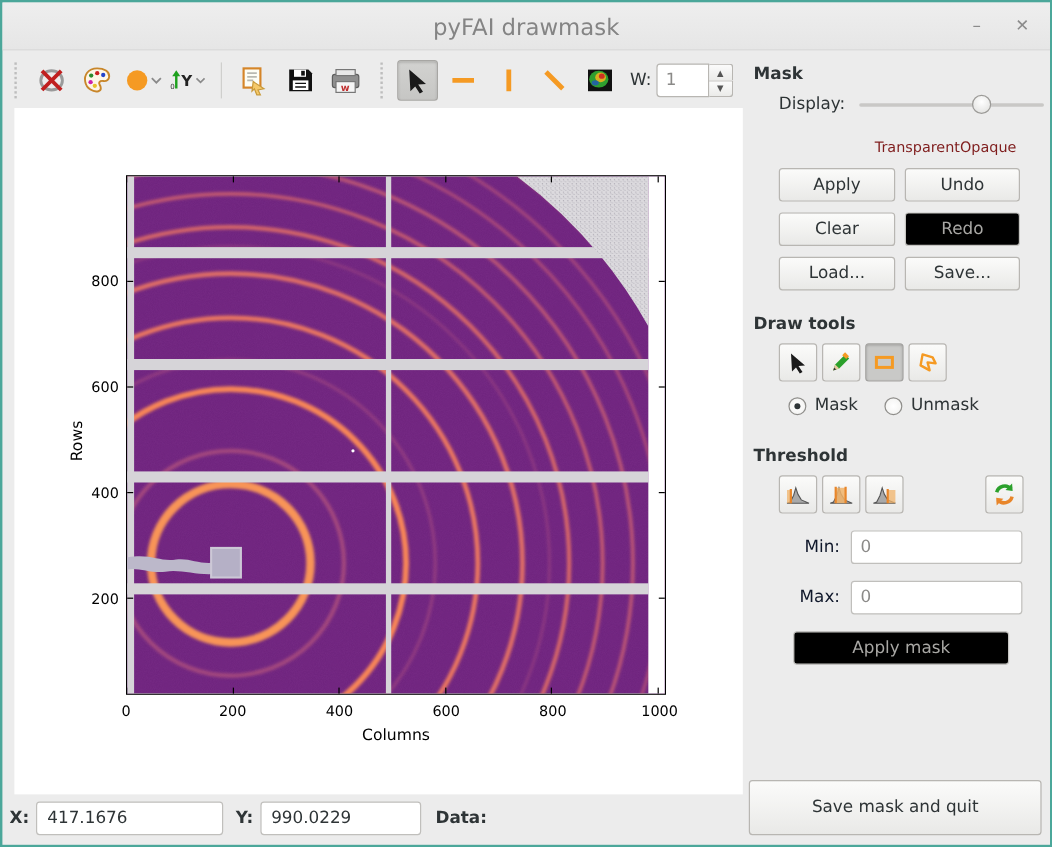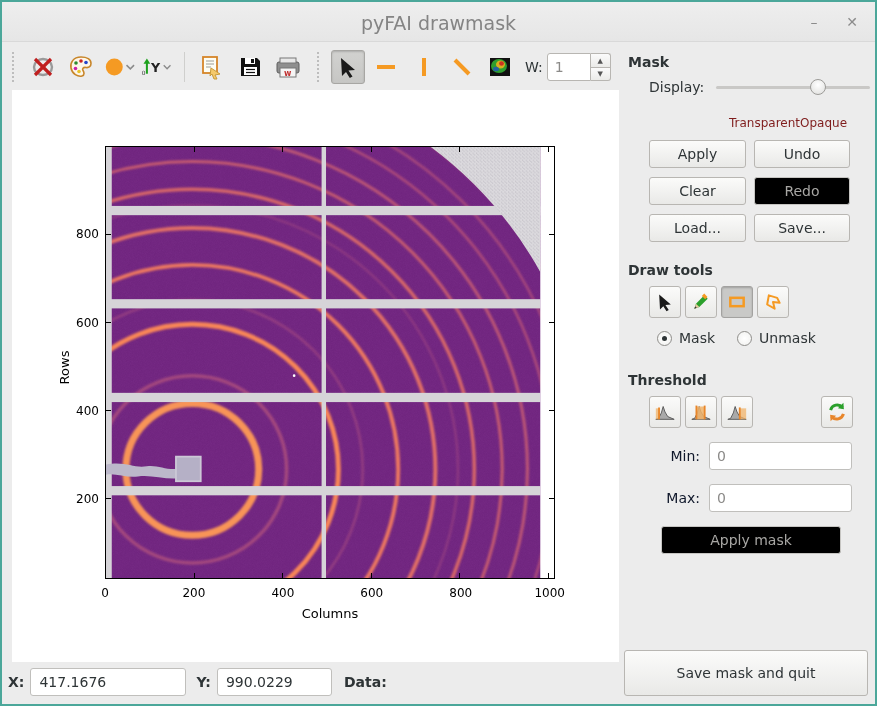--- a/index.html
+++ b/index.html
@@ -426,19 +426,19 @@
         <div class="entry wide">0</div>
       </div>
       <div class="btn disabled apply-btn">Apply mask</div>
     </div>
   </div>
 
   <div class="statusbar">
     <span class="slabel">X:</span>
     <div class="sfield" style="width:156px">417.1676</div>
     <span class="slabel" style="margin-left:10px">Y:</span>
-    <div class="sfield" style="width:115px">990.0229</div>
+    <div class="sfield" style="width:134px">990.0229</div>
     <span class="slabel" style="margin-left:12px">Data:</span>
   </div>
 
   <div class="btn savequit">Save mask and quit</div>
 
 </div>
 
 </body></html>

